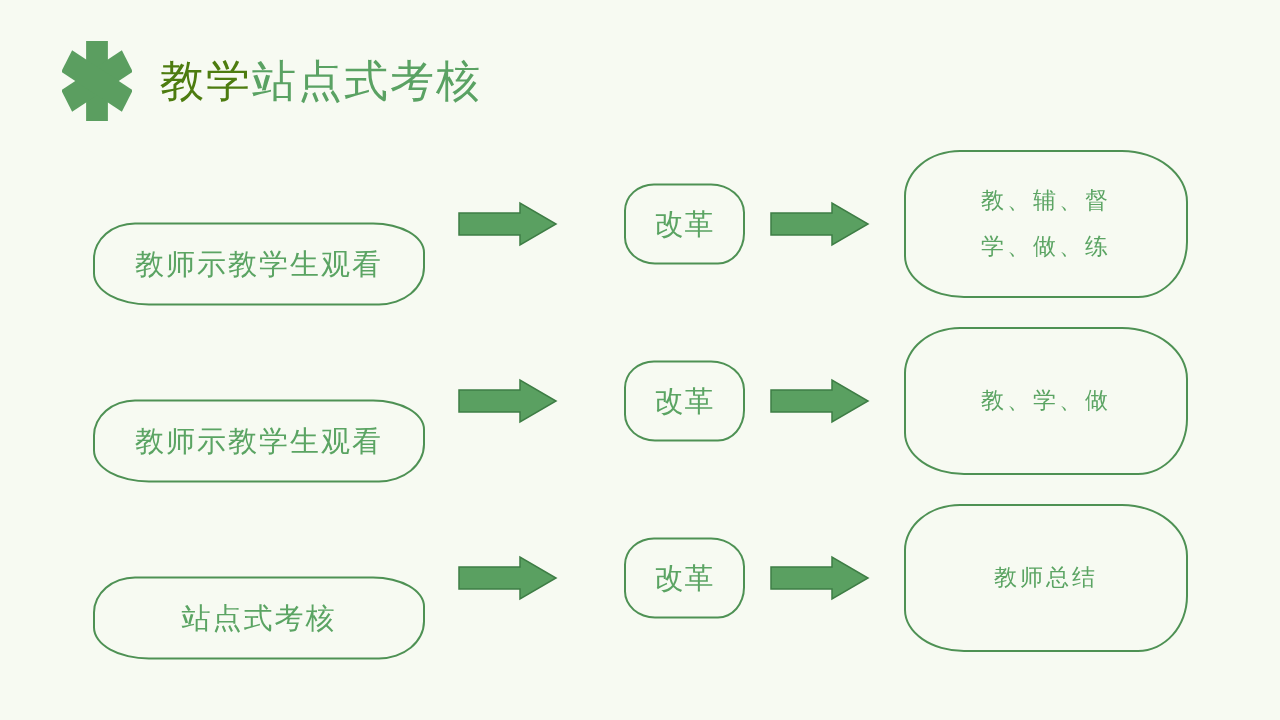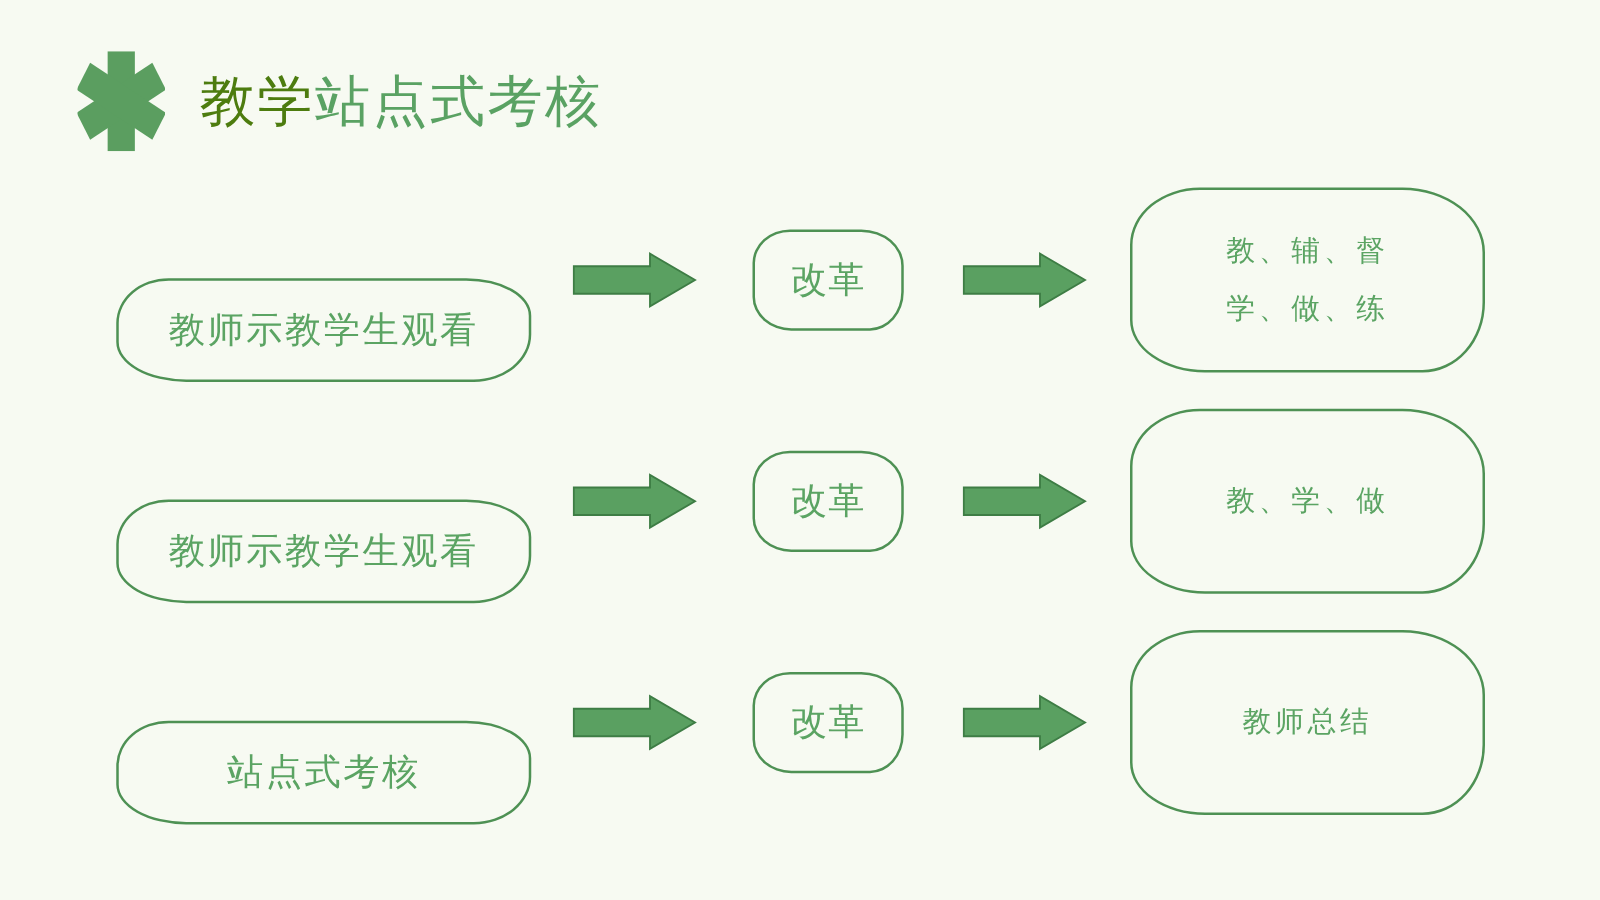--- a/index.html
+++ b/index.html
@@ -72,21 +72,21 @@
   .box-left {
     left: 93px;
     width: 332px;
     height: 83px;
     font-size: 29px;
     letter-spacing: 2px;
     border-radius: 42px 52px 46px 56px / 36px 30px 38px 32px;
     margin-top: 40px;
   }
   .box-mid {
-    left: 602px;
+    left: 624px;
     width: 121px;
     height: 81px;
     font-size: 29px;
     letter-spacing: 1px;
     border-radius: 30px 34px 27px 31px / 27px 29px 31px 27px;
   }
   .box-big {
     left: 904px;
     width: 284px;
     height: 148px;

